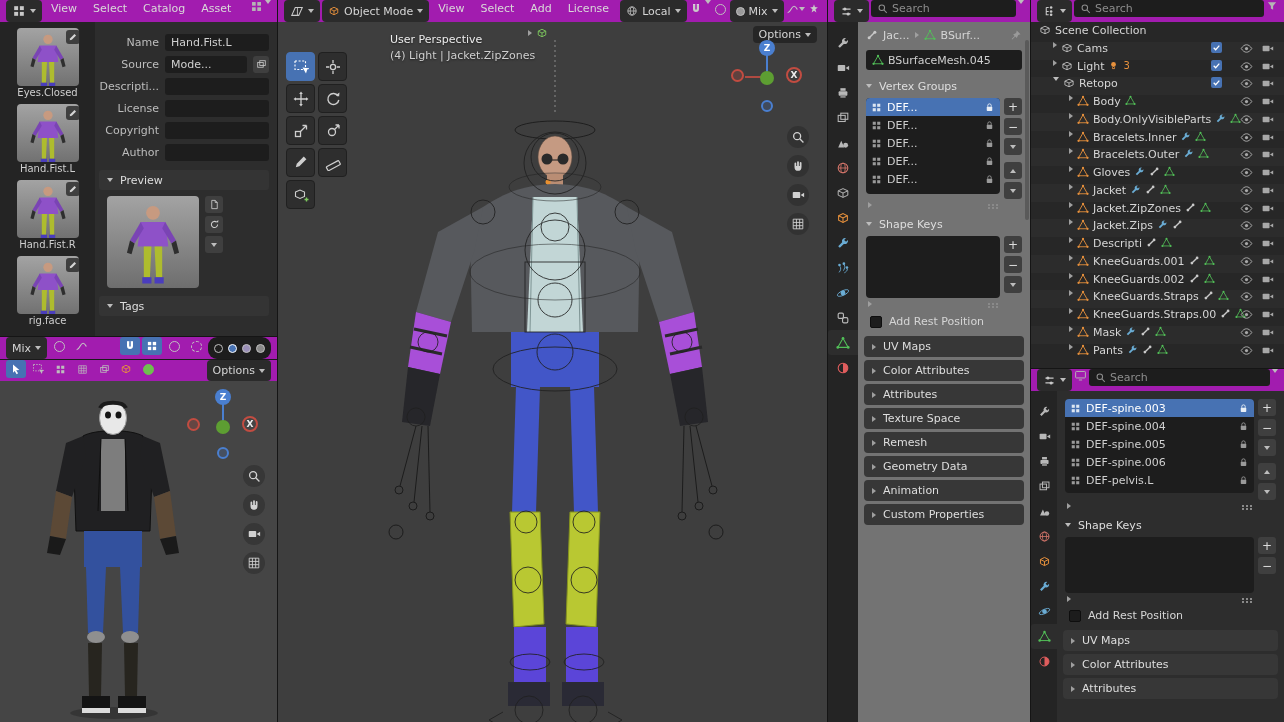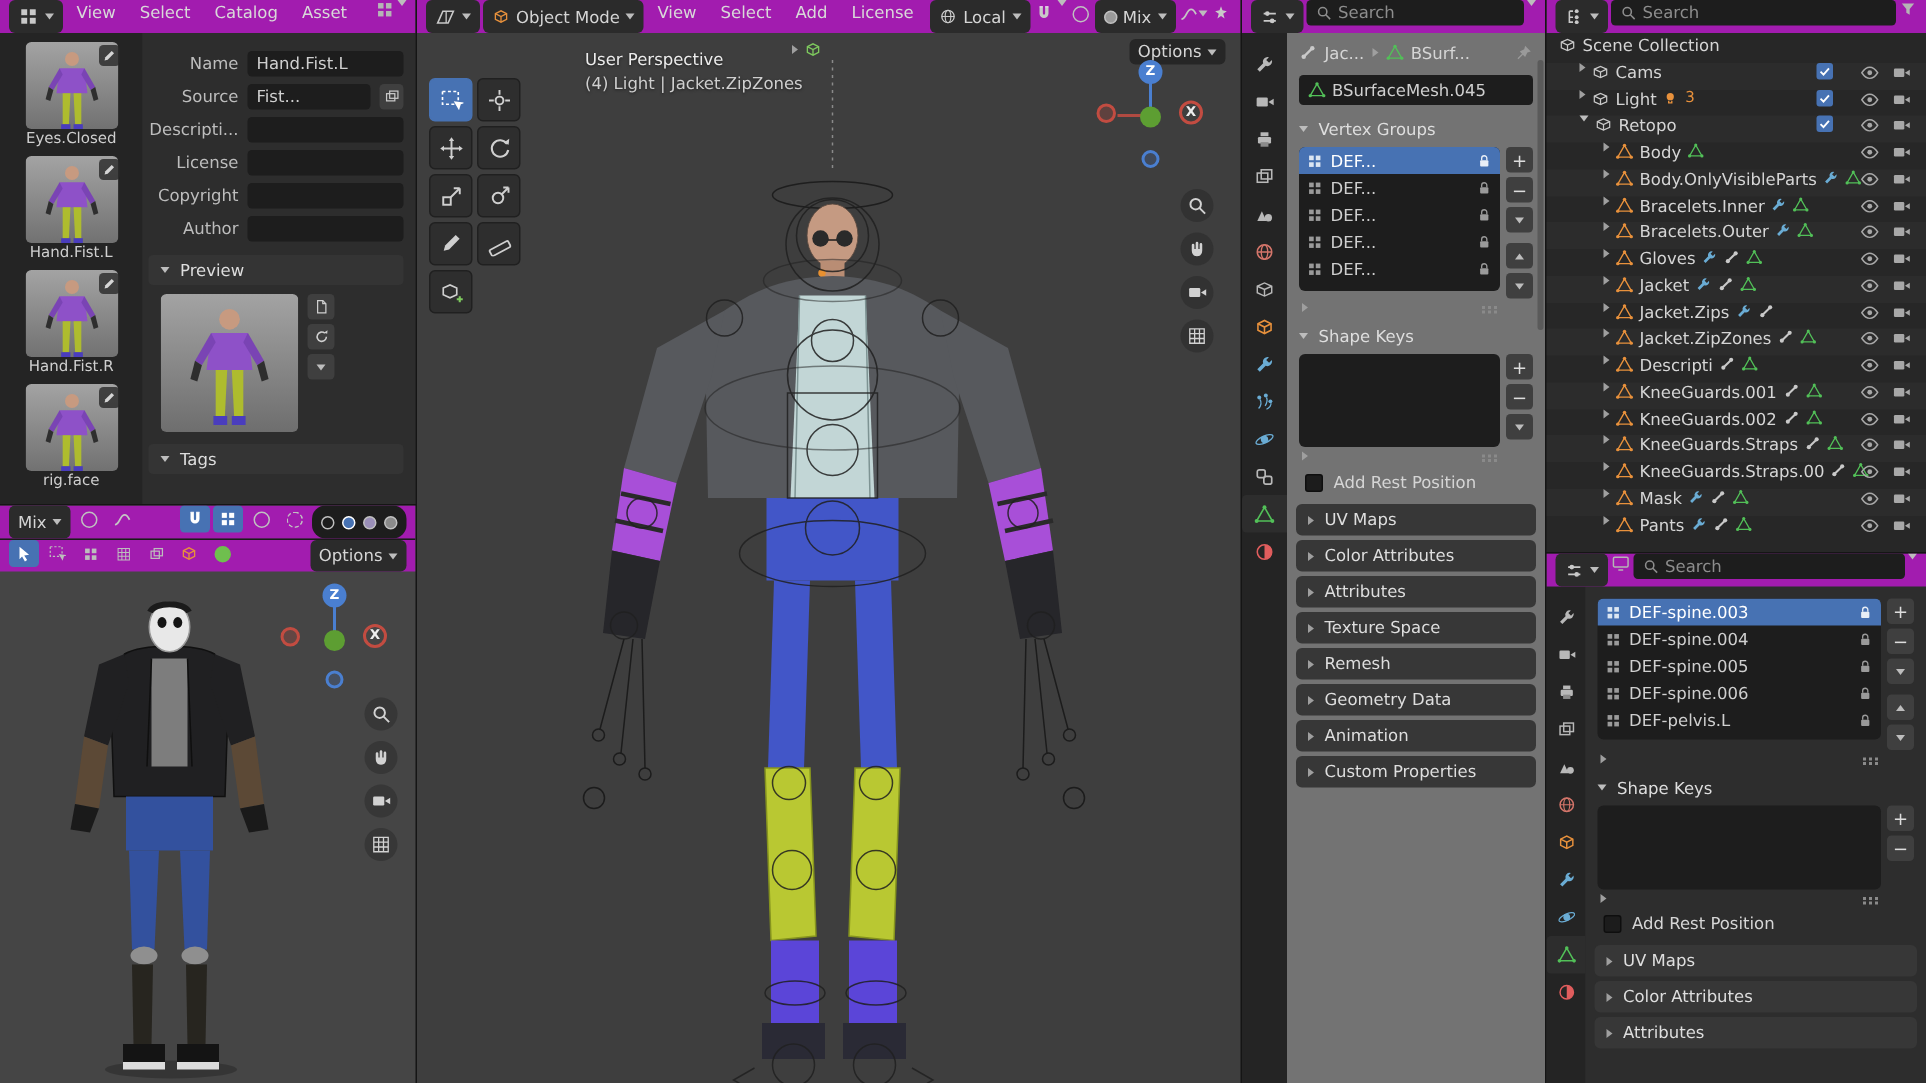--- a/index.html
+++ b/index.html
@@ -319,21 +319,21 @@
   <div class="ab" style="left:95px;top:22px;right:0;bottom:0;background:#2d2d2d;padding-top:8px">
     <div class="prow">
         <span class="lbl">Name</span>
         <div class="fld" style="flex:1">
           <span>Hand.Fist.L</span>
         </div>
       </div>
     <div class="prow">
         <span class="lbl">Source</span>
         <div class="fld" style="flex:1">
-          <span>Fist...</span>
+          <span>Mode...</span>
         </div>
         <span class="sbtn" style="width:16px">
           <svg class="ic" width="11" height="11" color="#c9c9c9">
             <use href="#i-imgs"></use>
           </svg>
         </span>
       </div>
     <div class="prow">
         <span class="lbl">Descripti...</span>
         <div class="fld" style="flex:1"></div>
@@ -1217,47 +1217,47 @@
           <svg class="ic" width="13" height="13" color="#a8a8a8">
             <use href="#i-cam"></use>
           </svg>
         </span>
       </div>
     <div class="orow" style="padding-left:38px">
         <span class="crt-r"></span>
         <svg class="ic" width="12" height="12" color="#e8913c">
           <use href="#i-tri"></use>
         </svg>
+        <span>Jacket.ZipZones</span>
+        <svg class="ic" width="11" height="11" color="#c9c9c9">
+          <use href="#i-bone"></use>
+        </svg>
+        <svg class="ic" width="11" height="11" color="#52c058">
+          <use href="#i-tri"></use>
+        </svg>
+        <span class="rR">
+          <svg class="ic" width="13" height="13" color="#a8a8a8">
+            <use href="#i-eye"></use>
+          </svg>
+          <svg class="ic" width="13" height="13" color="#a8a8a8">
+            <use href="#i-cam"></use>
+          </svg>
+        </span>
+      </div>
+    <div class="orow" style="padding-left:38px">
+        <span class="crt-r"></span>
+        <svg class="ic" width="12" height="12" color="#e8913c">
+          <use href="#i-tri"></use>
+        </svg>
         <span>Jacket.Zips</span>
         <svg class="ic" width="11" height="11" color="#6aacd4">
           <use href="#i-wrench"></use>
         </svg>
         <svg class="ic" width="11" height="11" color="#c9c9c9">
           <use href="#i-bone"></use>
-        </svg>
-        <span class="rR">
-          <svg class="ic" width="13" height="13" color="#a8a8a8">
-            <use href="#i-eye"></use>
-          </svg>
-          <svg class="ic" width="13" height="13" color="#a8a8a8">
-            <use href="#i-cam"></use>
-          </svg>
-        </span>
-      </div>
-    <div class="orow" style="padding-left:38px">
-        <span class="crt-r"></span>
-        <svg class="ic" width="12" height="12" color="#e8913c">
-          <use href="#i-tri"></use>
-        </svg>
-        <span>Jacket.ZipZones</span>
-        <svg class="ic" width="11" height="11" color="#c9c9c9">
-          <use href="#i-bone"></use>
-        </svg>
-        <svg class="ic" width="11" height="11" color="#52c058">
-          <use href="#i-tri"></use>
         </svg>
         <span class="rR">
           <svg class="ic" width="13" height="13" color="#a8a8a8">
             <use href="#i-eye"></use>
           </svg>
           <svg class="ic" width="13" height="13" color="#a8a8a8">
             <use href="#i-cam"></use>
           </svg>
         </span>
       </div>

